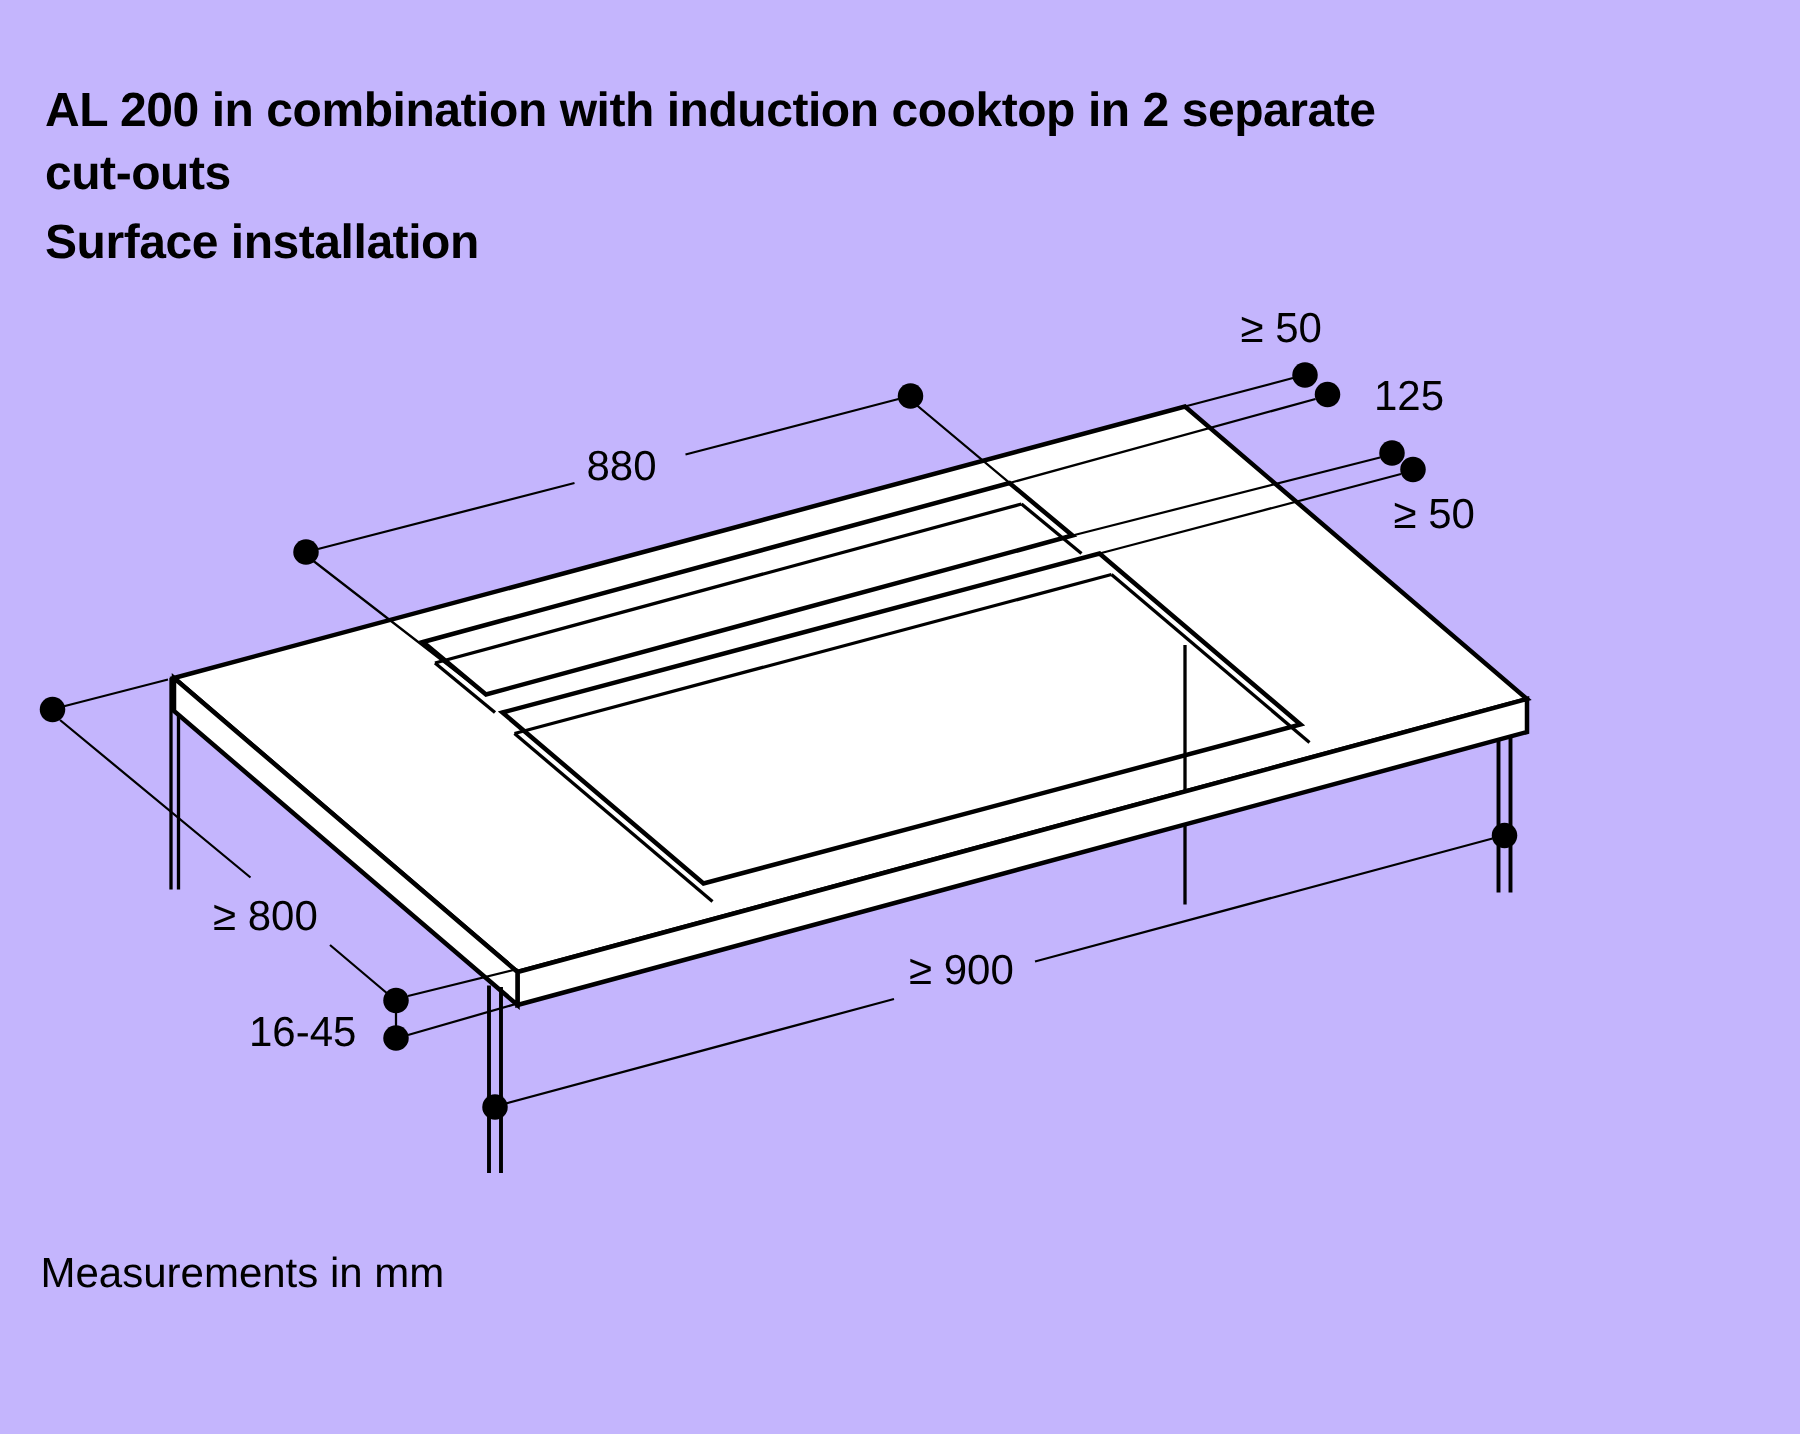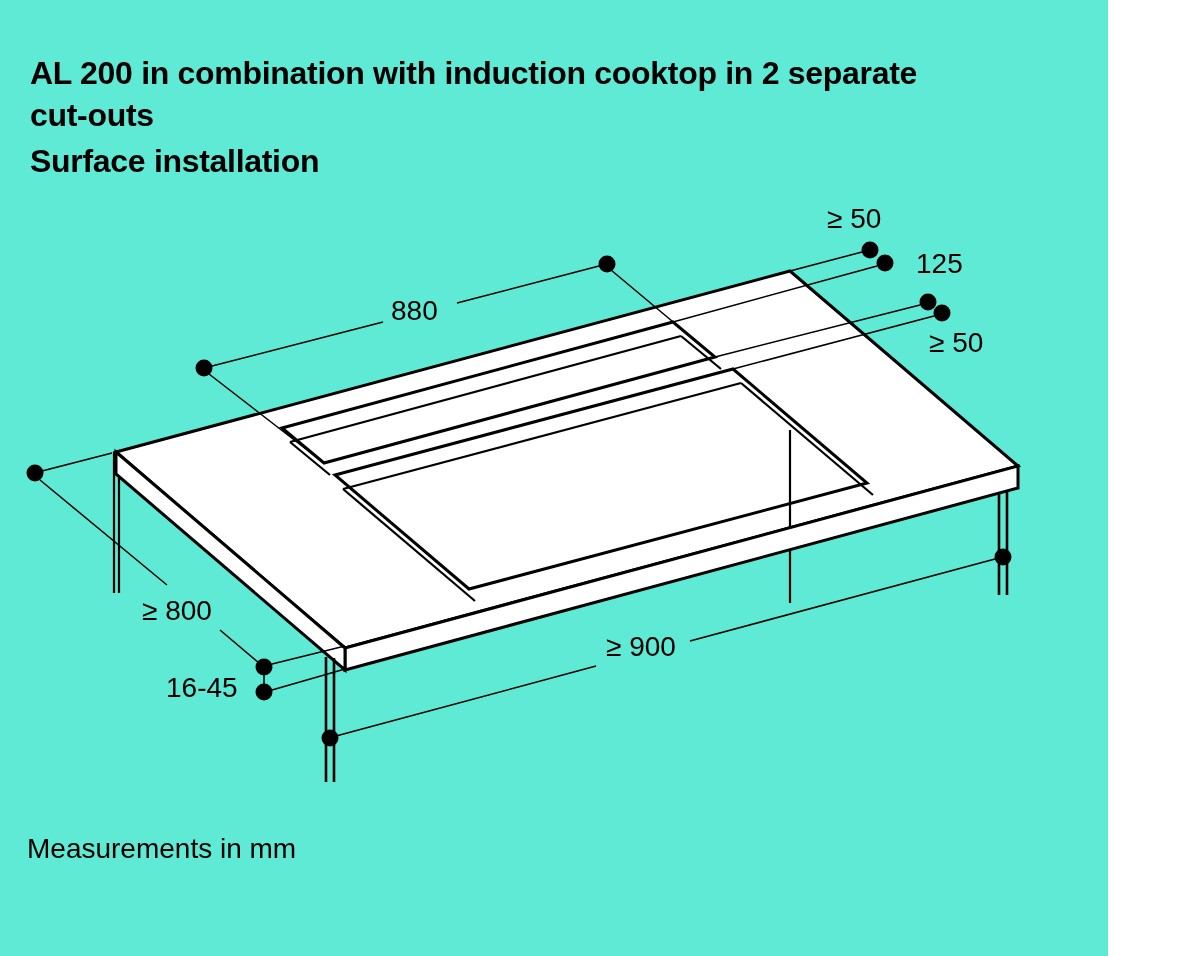--- a/index.html
+++ b/index.html
@@ -3,23 +3,23 @@
 <meta charset="utf-8">
 <style>
   html, body {
     margin: 0;
     padding: 0;
     background: #ffffff;
     font-family: "Liberation Sans", "DejaVu Sans", sans-serif;
   }
   .page {
     position: relative;
-    width: 1108px;
+    width: 1200px;
     height: 956px;
-    background: #5eead4;
+    background: #c4b5fd;
     overflow: hidden;
   }
   svg { display: block; }
   text {
     fill: #000000;
     font-family: "Liberation Sans", "DejaVu Sans", sans-serif;
   }
   .title-text {
     font-size: 32px;
     font-weight: 700;

